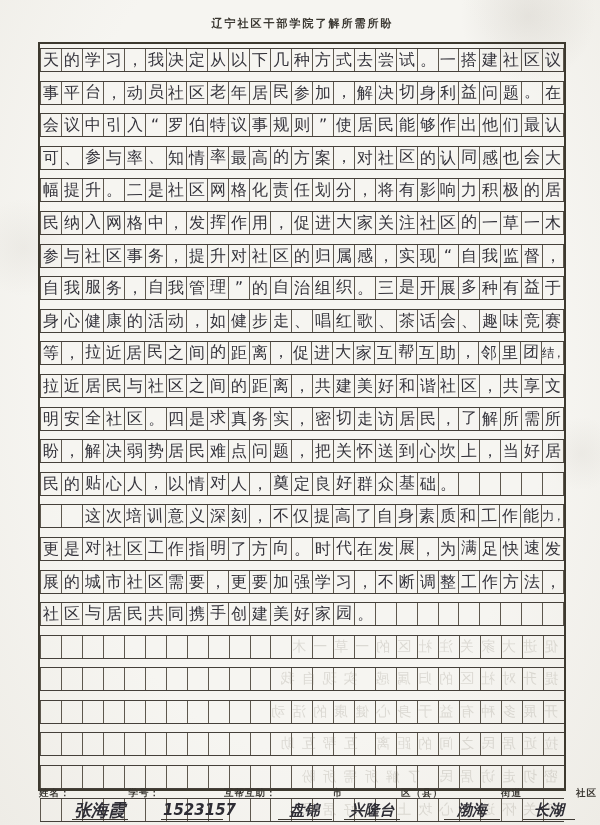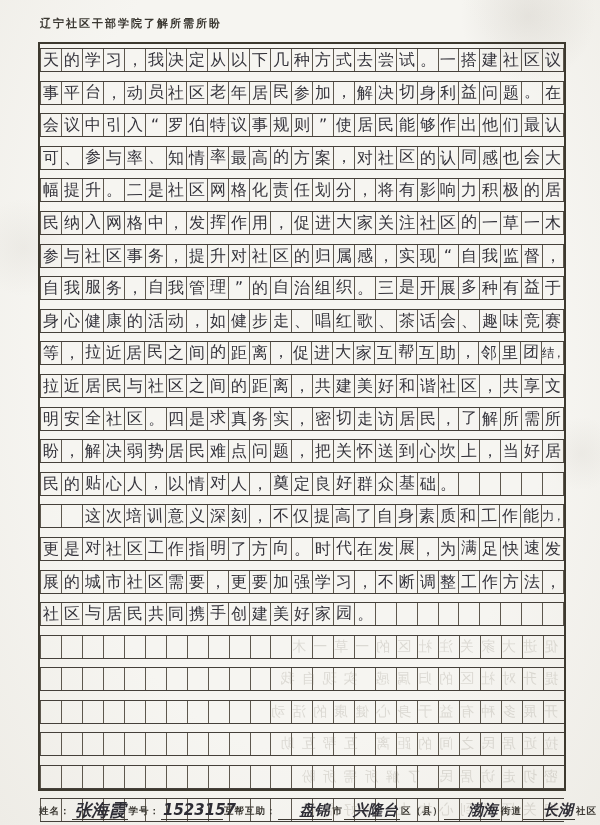--- a/index.html
+++ b/index.html
@@ -21,21 +21,21 @@
     background:
       radial-gradient(circle at 88% 2%, rgba(160,152,140,.18), transparent 7%),
       radial-gradient(circle at 4% 30%, rgba(160,152,140,.10), transparent 6%),
       radial-gradient(circle at 97% 55%, rgba(160,152,140,.10), transparent 5%);
     pointer-events:none;
   }
 
   
   .hdr{
     position:absolute;top:16px;left:40px;right:35px;
-    display:flex;justify-content:flex-start;
+    display:flex;justify-content:center;
     font-family:"DejaVu Serif",serif;
     font-size:11px;font-weight:600;color:#3a3731;letter-spacing:2px;
   }
 
   
   .grid{
     position:absolute;left:38px;top:42px;width:528px;height:749px;
     border:2px solid #3d392f;box-sizing:border-box;
     padding:4px 0 0 0;
   }
@@ -69,23 +69,23 @@
   }
 
   
   .footer{
     position:absolute;left:38px;right:30px;top:794px;height:26px;
     display:flex;align-items:flex-end;
     font-family:"DejaVu Serif",serif;
     font-size:9.5px;font-weight:600;color:#3a3731;
     white-space:nowrap;
   }
-  .flabel{padding:0 1px 2px 1px;letter-spacing:1px;}
+  .flabel{padding:0 1px 20px 1px;letter-spacing:1px;}
   .fvalue{
-    display:inline-block;text-align:right;
+    display:inline-block;text-align:center;
     border-bottom:1.2px solid #3c3832;
     font-family:"DejaVu Sans",sans-serif;
     font-size:15px;font-weight:600;color:#2e2d35;
     font-style:italic;line-height:15px;padding:0 2px 1px 2px;
   }
   .w-name{min-width:52px;font-size:17px;}
   .w-id{min-width:58px;}
   .w-unit{min-width:50px;}
   .w-city{min-width:52px;}
   .w-district{min-width:52px;}

